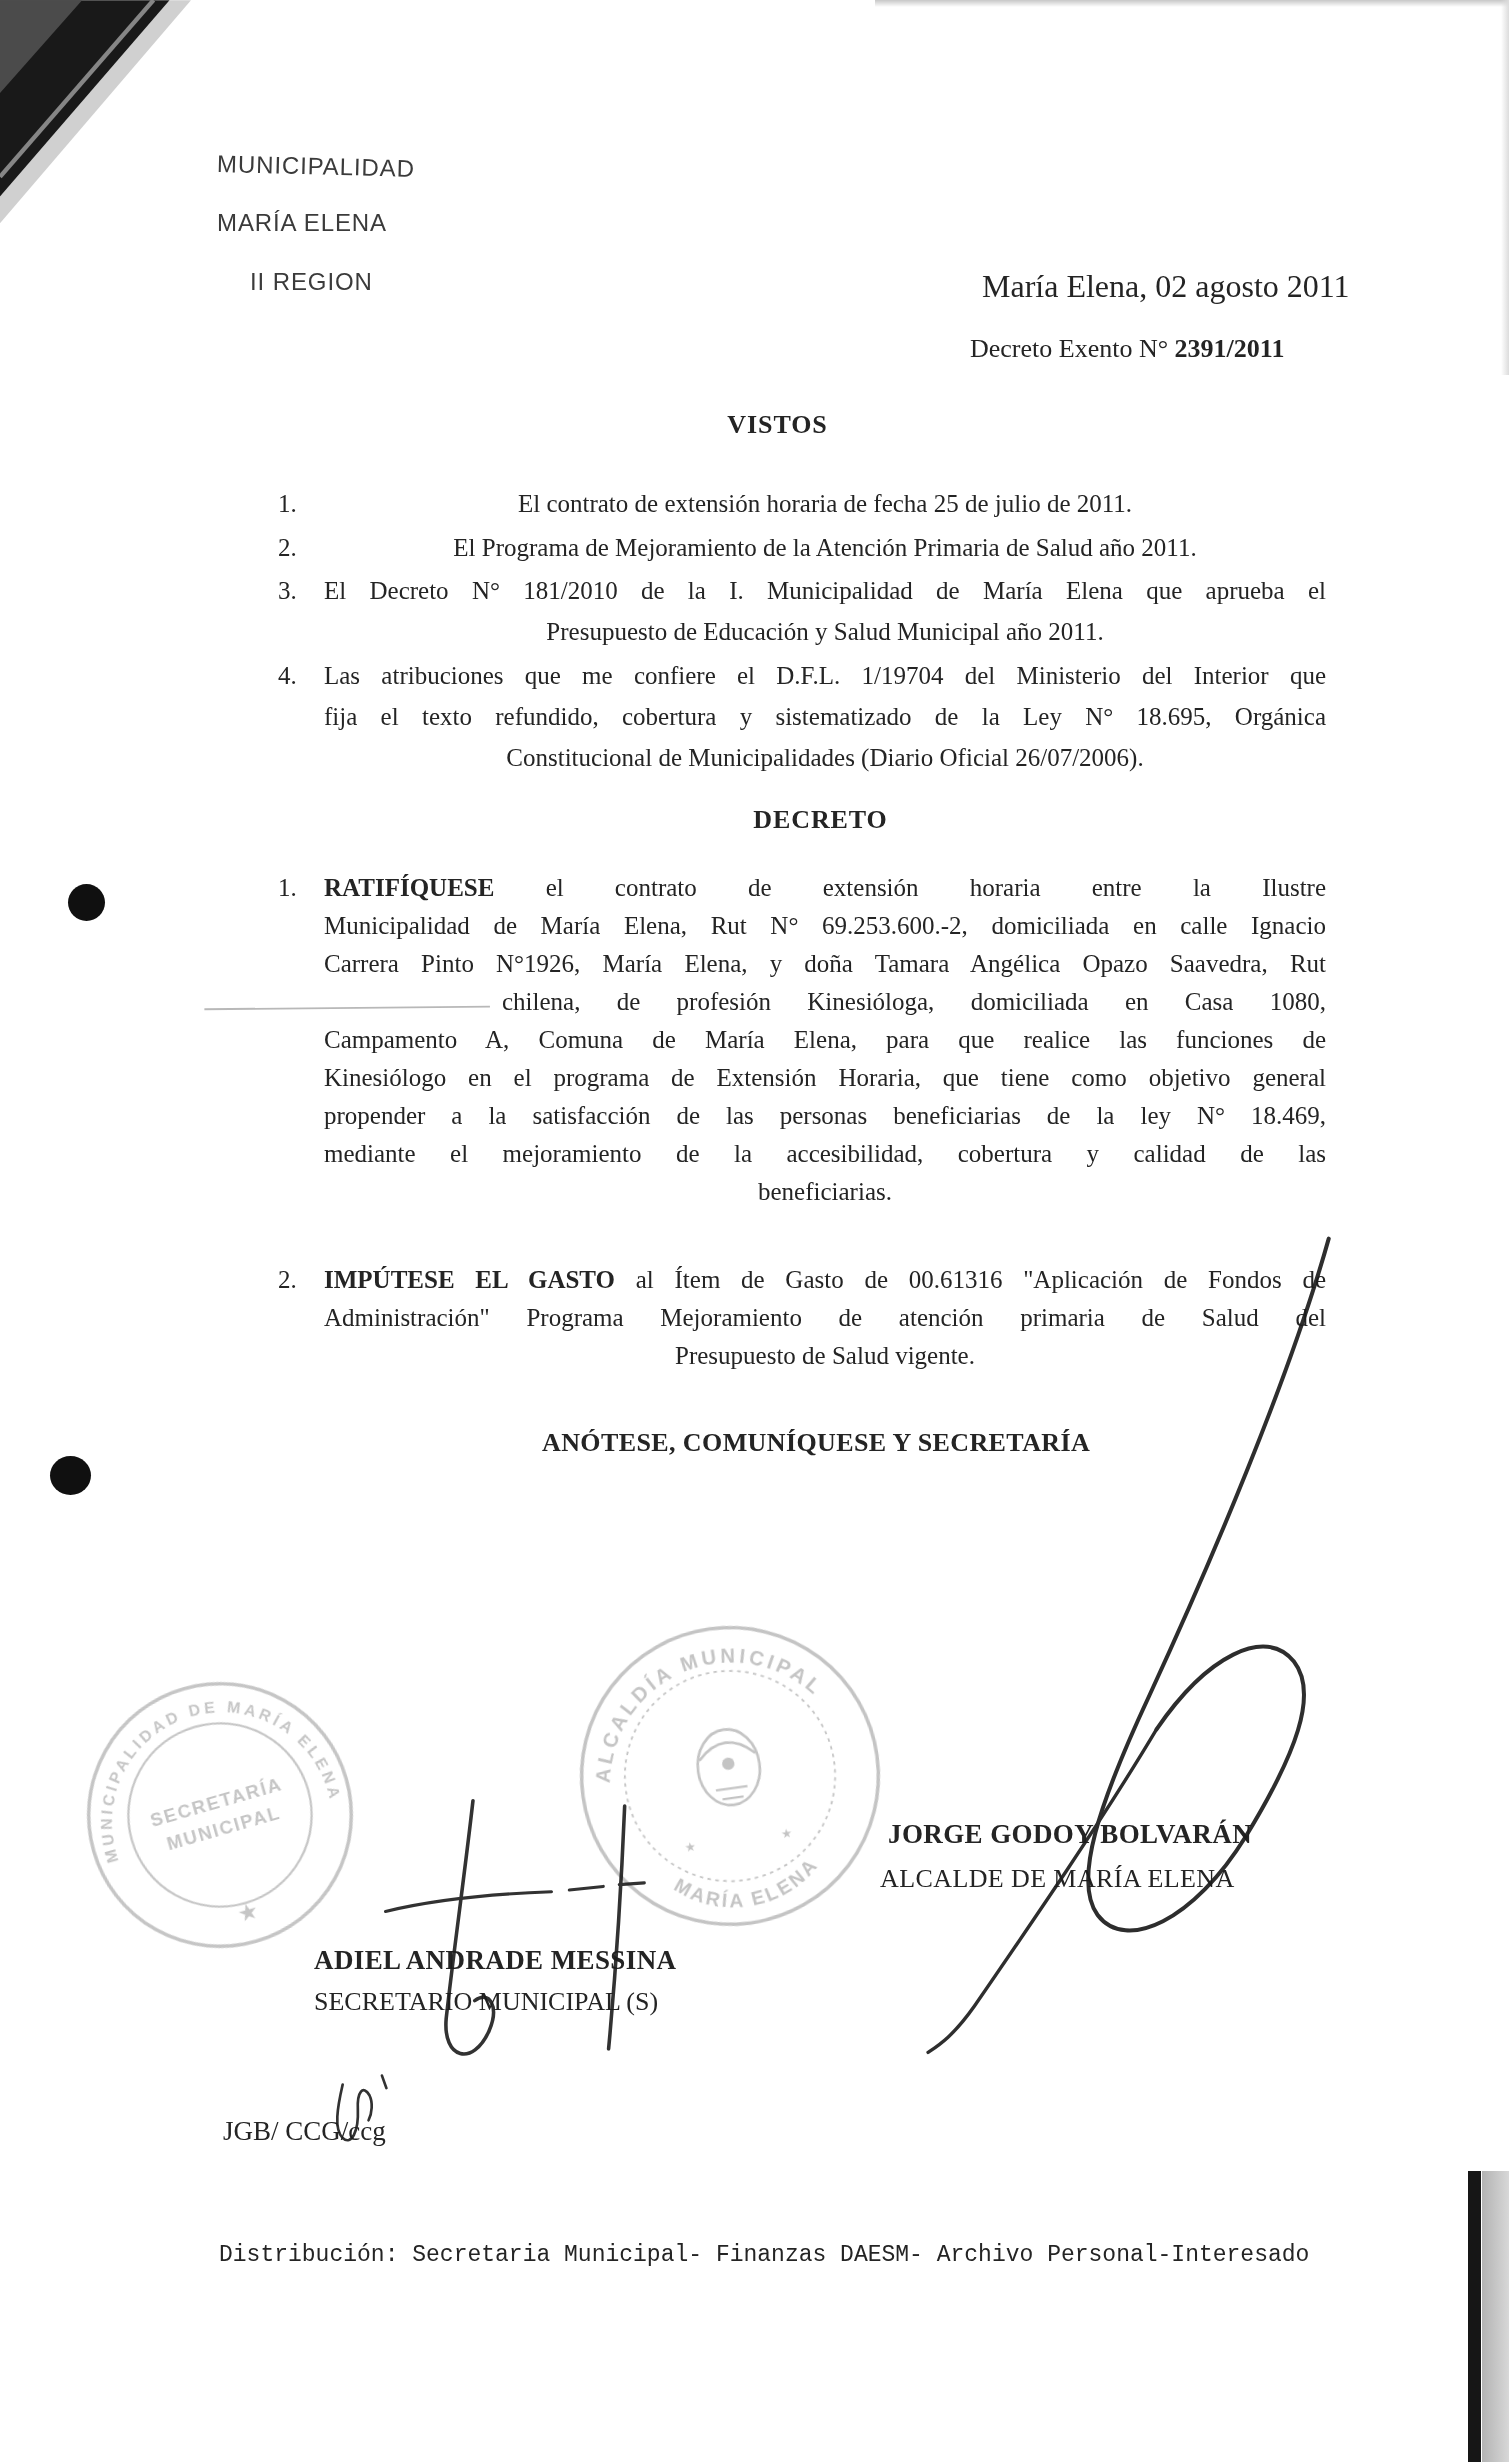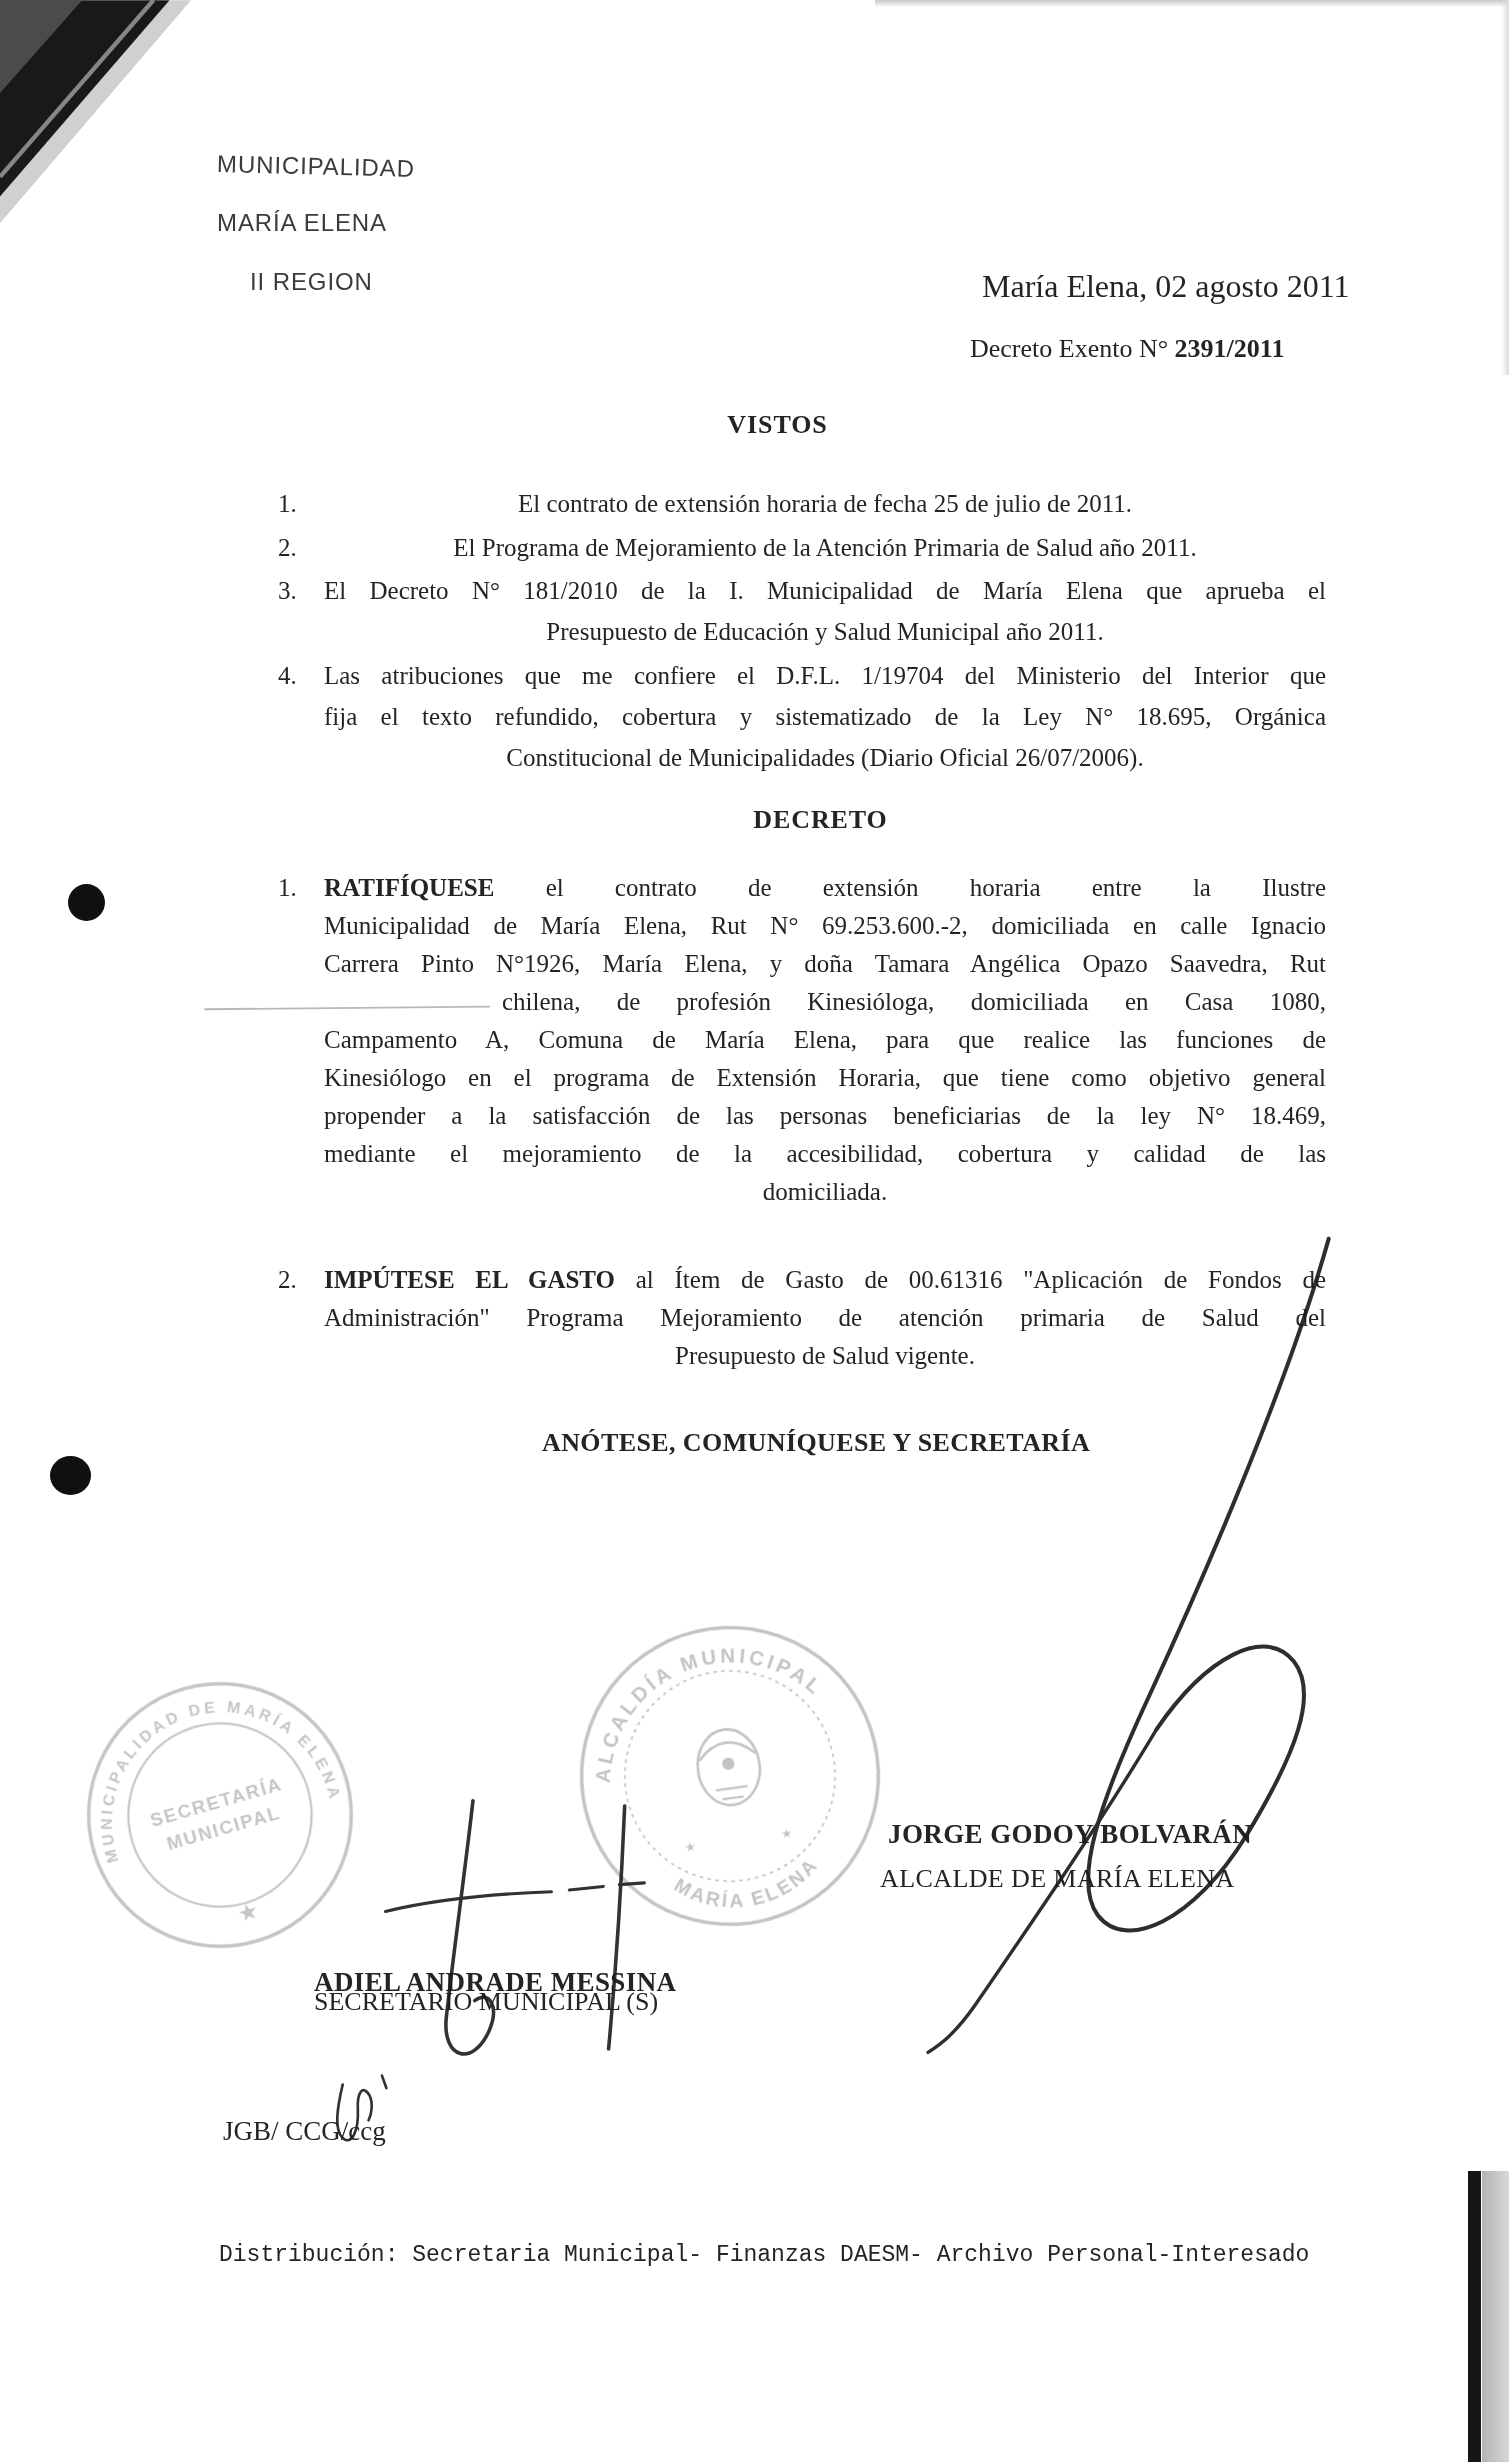--- a/index.html
+++ b/index.html
@@ -35,21 +35,21 @@
   .txt { width:1002px; }
   .jline { text-align:justify; text-align-last:justify; }
   .lline { text-align:center; }
   .indent { padding-left:178px; }
 
   #closing { left:542px; top:1428px; font-size:26px; font-weight:bold; letter-spacing:0.4px; }
 
   
   #mayor-name      { left:888px; top:1819px; font-size:27px; font-weight:bold; letter-spacing:0.4px; }
   #mayor-title     { left:880px; top:1864px; font-size:26px; letter-spacing:0.4px; }
-  #secretary-name  { left:314px; top:1945px; font-size:27px; font-weight:bold; letter-spacing:0.4px;margin-top:22px; }
+  #secretary-name  { left:314px; top:1945px; font-size:27px; font-weight:bold; letter-spacing:0.4px; }
   #secretary-title { left:314px; top:1987px; font-size:26px; }
   #initials        { left:223px; top:2116px; font-size:27px; }
   #distribution    { left:219px; top:2242px; font-size:23px;font-family:Liberation Mono, monospace; }
 
   
   .fold { left:0; top:0; }
   .dot  { background:#101010; border-radius:50%; }
   #dot1 { left:68px; top:884px;  width:37px; height:37px; }
   #dot2 { left:50px; top:1456px; width:41px; height:39px; }
   .top-edge { left:875px; top:0; width:635px; height:7.1px;
@@ -135,21 +135,21 @@
       <div class="num">1.</div>
       <div class="txt">
         <div class="jline"><span class="b">RATIFÍQUESE</span> <span>el contrato de extensión horaria entre la Ilustre</span></div>
         <div class="jline">Municipalidad de María Elena, Rut N° 69.253.600.-2, domiciliada en calle Ignacio</div>
         <div class="jline">Carrera Pinto N°1926, María Elena, y doña Tamara Angélica Opazo Saavedra, Rut</div>
         <div class="jline indent">chilena, de profesión Kinesióloga, domiciliada en Casa 1080,</div>
         <div class="jline">Campamento A, Comuna de María Elena, para que realice las funciones de</div>
         <div class="jline">Kinesiólogo en el programa de Extensión Horaria, que tiene como objetivo general</div>
         <div class="jline">propender a la satisfacción de las personas beneficiarias de la ley N° 18.469,</div>
         <div class="jline">mediante el mejoramiento de la accesibilidad, cobertura y calidad de las</div>
-        <div class="lline">domiciliada.</div>
+        <div class="lline">beneficiarias.</div>
       </div>
     </div>
   </div>
 
   <div class="abs list" id="decreto-item2">
     <div class="li">
       <div class="num">2.</div>
       <div class="txt">
         <div class="jline"><span class="b">IMPÚTESE EL GASTO</span> <span>al Ítem de Gasto de 00.61316 "Aplicación de Fondos de</span></div>
         <div class="jline">Administración" Programa Mejoramiento de atención primaria de Salud del</div>

